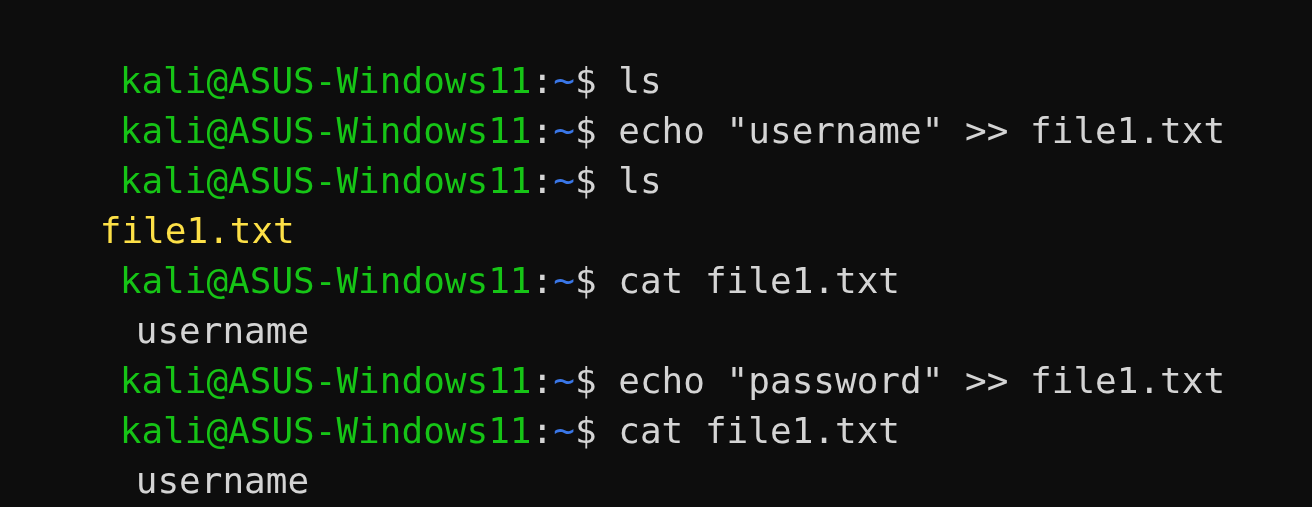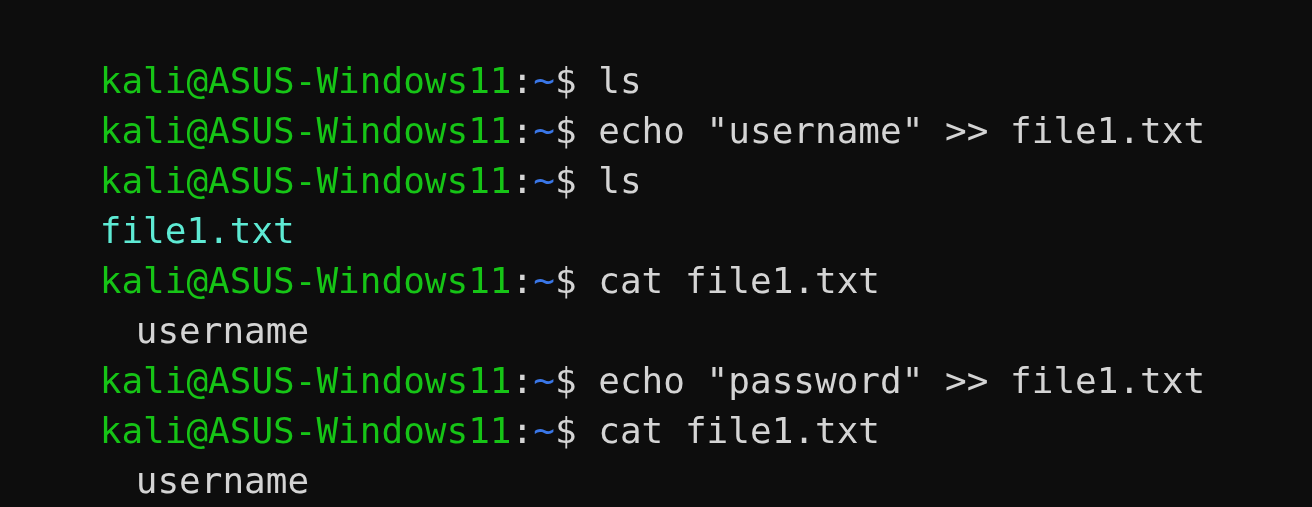--- a/index.html
+++ b/index.html
@@ -20,21 +20,21 @@
     box-sizing: border-box;
     padding: 6px 0 0 13px;
     -webkit-font-smoothing: antialiased;
   }
   .line {
     height: 50px;
     white-space: pre;
     display: block;
   }
   .seg { white-space: pre; }
-  .c-prompt  { color: #16c416; }
+  .c-prompt  { color: #16c416; margin-left: 20px; }
   .c-punct   { color: #d4d4d4; }
   .c-tilde   { color: #3a77e8; }
   .c-dollar  { color: #d4d4d4; }
   .c-cmd     { color: #d4d4d4; }
   .c-out     { color: #d4d4d4; margin-left: 36px; }
   .c-dir     { color: #1438dd; }
 </style>
 </head>
 <body>
 
@@ -46,21 +46,21 @@
 
   <div class="line">
     <span class="seg c-prompt" style="color: rgb(22, 196, 22);">kali@ASUS-Windows11</span><span class="seg c-punct" style="color: rgb(212, 212, 212);">:</span><span class="seg c-tilde" style="color: rgb(58, 119, 232);">~</span><span class="seg c-dollar" style="color: rgb(212, 212, 212);">$</span><span class="seg c-cmd" style="color: rgb(212, 212, 212);"> echo "username" &gt;&gt; file1.txt</span>
   </div>
 
   <div class="line">
     <span class="seg c-prompt" style="color: rgb(22, 196, 22);">kali@ASUS-Windows11</span><span class="seg c-punct" style="color: rgb(212, 212, 212);">:</span><span class="seg c-tilde" style="color: rgb(58, 119, 232);">~</span><span class="seg c-dollar" style="color: rgb(212, 212, 212);">$</span><span class="seg c-cmd" style="color: rgb(212, 212, 212);"> ls</span>
   </div>
 
   <div class="line">
-    <span class="seg c-dir" style="color: #5eead4;">file1.txt</span>
+    <span class="seg c-dir" style="color: #fde047;">file1.txt</span>
   </div>
 
   <div class="line">
     <span class="seg c-prompt" style="color: rgb(22, 196, 22);">kali@ASUS-Windows11</span><span class="seg c-punct" style="color: rgb(212, 212, 212);">:</span><span class="seg c-tilde" style="color: rgb(58, 119, 232);">~</span><span class="seg c-dollar" style="color: rgb(212, 212, 212);">$</span><span class="seg c-cmd" style="color: rgb(212, 212, 212);"> cat file1.txt</span>
   </div>
 
   <div class="line">
     <span class="seg c-out" style="color: rgb(212, 212, 212);">username</span>
   </div>
 

